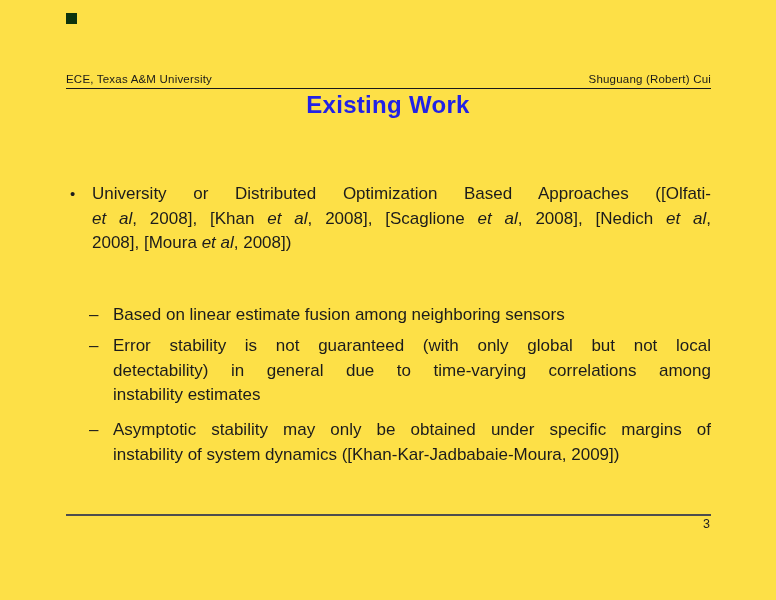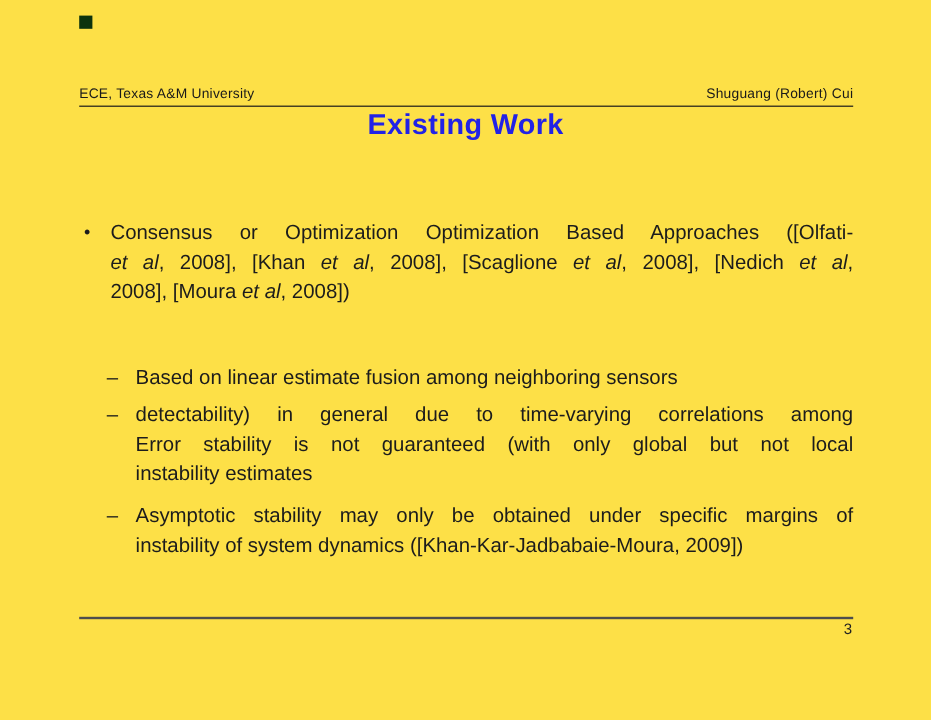--- a/index.html
+++ b/index.html
@@ -49,34 +49,34 @@
 
   <div class="header" style="border-bottom-color: rgb(26, 26, 26);">
     <span>ECE, Texas A&amp;M University</span>
     <span>Shuguang (Robert) Cui</span>
   </div>
 
   <h1 class="title" style="color: rgb(34, 34, 230);">Existing Work</h1>
 
   <div class="item level1" style="top:182px">
     <span class="marker">•</span>
-    <div class="line just">Consensus or Optimization Optimization Based Approaches ([Olfati-</div>
+    <div class="line just">University or Distributed Optimization Based Approaches ([Olfati-</div>
     <div class="line just"><i>et al</i>, 2008], [Khan <i>et al</i>, 2008], [Scaglione <i>et al</i>, 2008], [Nedich <i>et al</i>,</div>
     <div class="line">2008], [Moura <i>et al</i>, 2008])</div>
   </div>
 
   <div class="item level2" style="top:303px">
     <span class="marker">–</span>
     <div class="line">Based on linear estimate fusion among neighboring sensors</div>
   </div>
 
   <div class="item level2" style="top:334px">
     <span class="marker">–</span>
+    <div class="line just">Error stability is not guaranteed (with only global but not local</div>
     <div class="line just">detectability) in general due to time-varying correlations among</div>
-    <div class="line just">Error stability is not guaranteed (with only global but not local</div>
     <div class="line">instability estimates</div>
   </div>
 
   <div class="item level2" style="top:418px">
     <span class="marker">–</span>
     <div class="line just">Asymptotic stability may only be obtained under specific margins of</div>
     <div class="line">instability of system dynamics ([Khan-Kar-Jadbabaie-Moura, 2009])</div>
   </div>
 
   <div class="footrule" style="border-top-color: rgb(77, 77, 77);"></div>

